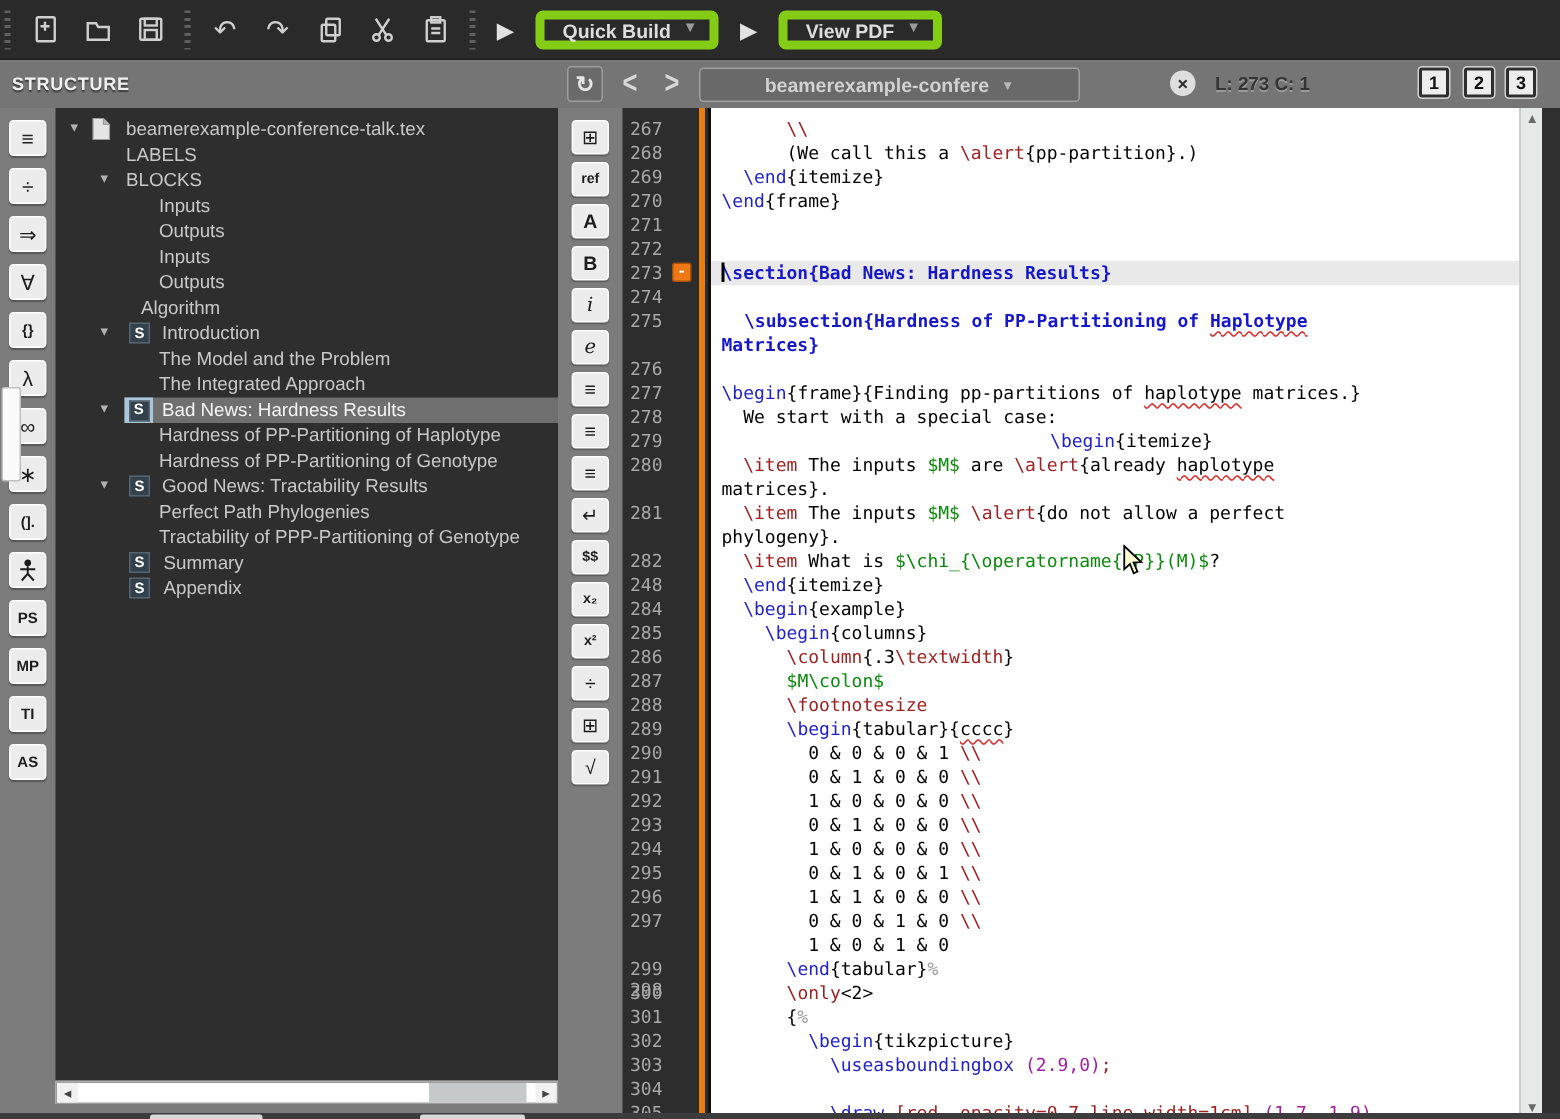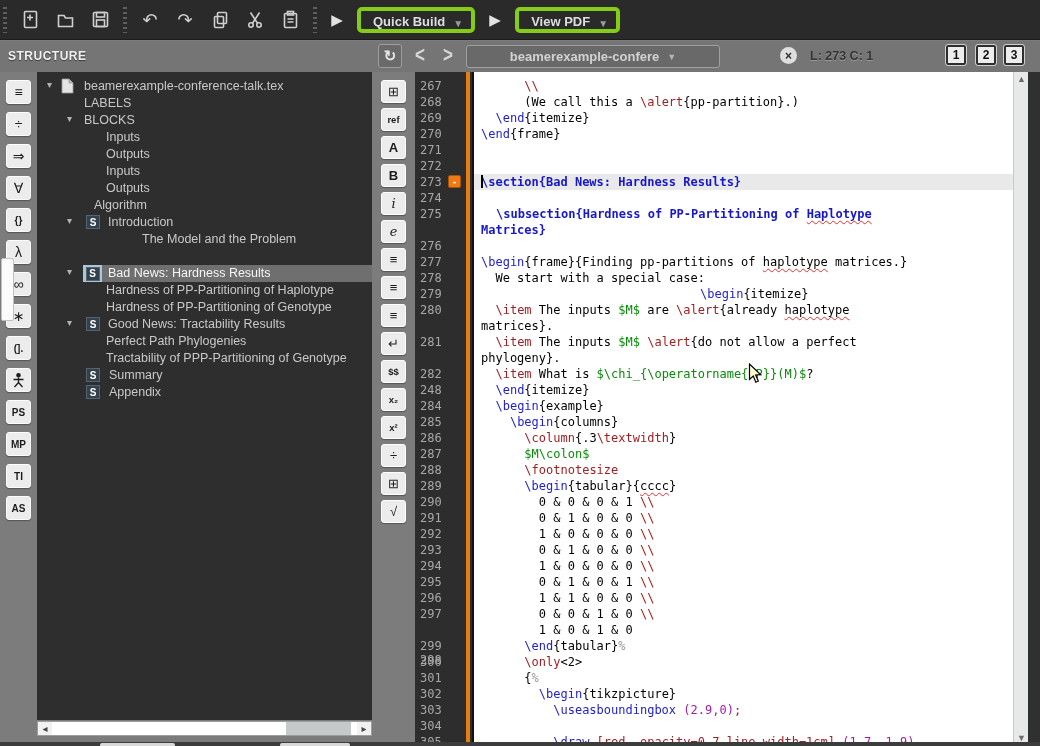--- a/index.html
+++ b/index.html
@@ -16,22 +16,22 @@
     display:flex; align-items:center; gap:11px; padding-left:3px;
   }
   .grip { width:4px; height:26px;
     background:repeating-linear-gradient(#5f5f5f 0 2px, transparent 2px 5px); }
   .tb-btn { width:24px; height:24px; display:flex; align-items:center; justify-content:center;
     color:#cfcfcf; font-size:18px; line-height:1; cursor:default; }
   .tb-btn svg { stroke:#cfcfcf; fill:none; stroke-width:1.6; }
   .play-btn { color:#e2e2e2; font-size:15px; width:18px; height:24px;
     display:flex; align-items:center; justify-content:center; }
   .combo-dark {
-    height:26px; border:4px solid #84cc16; border-radius:5px; padding:0 8px 0 12px;
-    display:flex; align-items:flex-end; gap:8px; color:#dedede; font-weight:bold; font-size:13px;
+    height:26px; border:6px solid #84cc16; border-radius:5px; padding:0 8px 0 12px;
+    display:flex; align-items:flex-start; gap:8px; color:#dedede; font-weight:bold; font-size:13px;
   }
   .combo-dark .arrow { color:#9a9a9a; font-size:10px; }
   
   #second-bar {
     position:absolute; left:0; top:41px; width:1040px; height:31px; background:#757575;
   }
   #structure-title { position:absolute; left:8px; top:8px; font-size:12px; font-weight:bold;
     color:#f0f0f0; text-shadow:0 1px 1px #3a3a3a; letter-spacing:0.5px; }
   .sb-btn { position:absolute; top:3px; width:24px; height:24px; border:1px solid #9d9d9d;
     border-radius:3px; background:#6a6a6a; color:#e6e6e6; font-size:15px; font-weight:bold;
@@ -258,22 +258,25 @@
         <span class="tree-label" style="left: 69px;">Outputs</span>
       </div>
       <div class="tree-row" style="top: 125px;">
         <span class="tree-label" style="left: 57px;">Algorithm</span>
       </div>
       <div class="tree-row" style="top: 142px;">
         <span class="tree-arrow" style="left: 30px;">▾</span>
         <span class="s-badge" style="left: 49px;">S</span>
         <span class="tree-label" style="left: 71px;">Introduction</span>
       </div>
-      <div class="tree-row" style="top: 159px; margin-left: 36px;">
+      <div class="tree-row" style="top: 159px;">
         <span class="tree-label" style="left: 69px;">The Model and the Problem</span>
+      </div>
+      <div class="tree-row" style="top: 176px;">
+        <span class="tree-label" style="left: 69px;">The Integrated Approach</span>
       </div>
       <div class="tree-row selected" style="top: 193px;">
         <div class="hl"></div>
         <span class="tree-arrow" style="left: 30px;">▾</span>
         <span class="s-wrap-sel" style="left: 46px;">
           <span class="s-badge">S</span>
         </span>
         <span class="tree-label" style="left: 71px;">Bad News: Hardness Results</span>
       </div>
       <div class="tree-row" style="top: 210px;">

